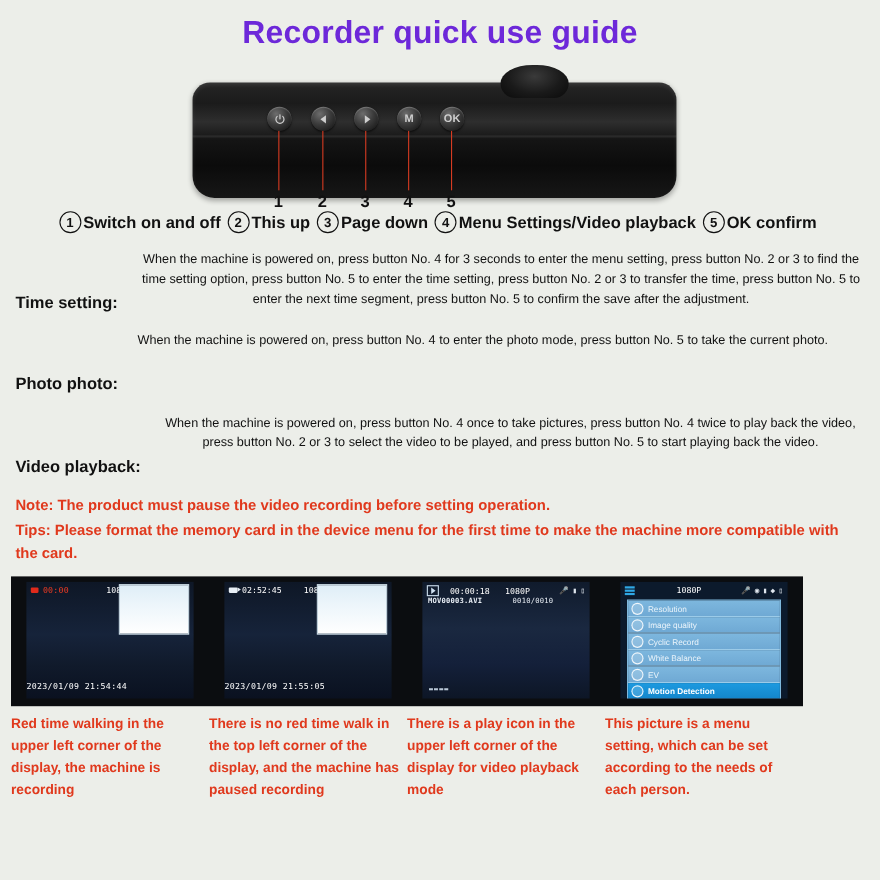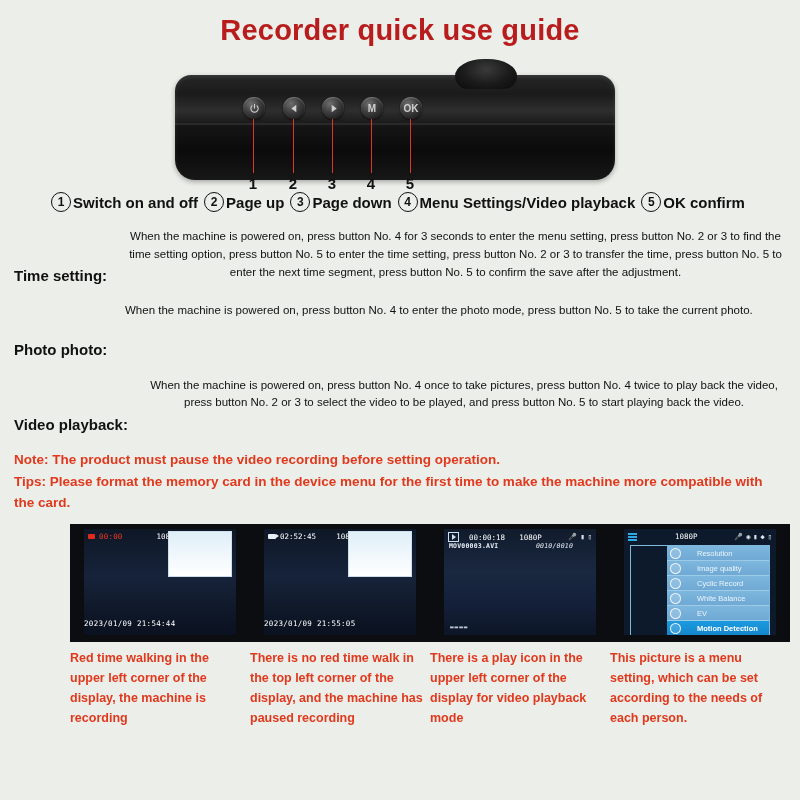--- a/index.html
+++ b/index.html
@@ -16,21 +16,21 @@
     position: relative;
   }
 
   
   .title {
     text-align: center;
     font-size: 29px;
     font-weight: bold;
     letter-spacing: 0.2px;
     padding-top: 14px;
-    color: #b91c1c;
+    color: #6d28d9;
   }
 
   
   .device-area {
     position: relative;
     height: 135px;
     margin-top: 6px;
   }
   .device-body {
     position: absolute;
@@ -145,21 +145,21 @@
     color: #e0391d;
     font-size: 13.5px;
     font-weight: bold;
     line-height: 1.62;
     margin-top: -2px;
   }
 
   
   .screens {
     display: flex;
-    justify-content: flex-end;
+    justify-content: flex-start;
     padding: 0 10px;
     margin-top: 10px;
   }
   .screen-col { width: 180px; }
   .photo {
     position: relative;
     width: 180px;
     height: 118px;
     background: #0b0d10;
     overflow: hidden;
@@ -205,22 +205,22 @@
     right: 4px; top: 2px;
     width: 62px; height: 44px;
     background: linear-gradient(180deg,#dfeef7 0%,#eef6fb 45%,#ffffff 100%);
     border: 1px solid #cfdfe9;
   }
   .osd-file {
     position: absolute; left: 5px; top: 13px;
     font-size: 6.5px; color: #e8eef5; letter-spacing: 0.2px; font-weight: bold;
   }
   .osd-count {
-    position: absolute; left: 92px; top: 13px;
-    font-size: 6.5px; color: #e8eef5; letter-spacing: 0.2px; font-style: italic;
+    position: absolute; left: 82px; top: 13px;
+    font-size: 6.5px; color: #e8eef5; letter-spacing: 0.2px;
   }
   .osd-stamp {
     position: absolute; left: 0; bottom: 7px;
     font-size: 7.5px; color: #ffffff; letter-spacing: 0.3px; margin-top: 36px;
   }
   .osd-bottomicons {
     position: absolute; left: 6px; bottom: 5px;
     font-size: 6px; color: #b9c7d6; letter-spacing: 1px;
   }
 
@@ -229,29 +229,28 @@
     position: absolute; left: 4px; top: 3px; right: 4px;
     display: flex; align-items: center; font-size: 7px; color: #eaf2f8;
   }
   .burger { display:flex; flex-direction:column; gap:1.5px; flex:none; }
   .burger span { display:block; width: 9px; height: 1.6px; background: #2fa8e6; }
   .menu-list {
     position: absolute; left: 6px; right: 6px; top: 16px;
     border: 1px solid #7fb8dc;
   }
   .menu-item {
-    display: flex; align-items: center; gap: 16px;
+    display: flex; align-items: center; gap: 4px;
     height: 14px;
     padding-left: 3px;
     font-size: 7.5px;
     color: #eaf4fb;
     background: linear-gradient(180deg,#7db7de 0%,#6fa9d4 100%);
     border-bottom: 1px solid #9ccbe8;
     font-family: "Liberation Sans", sans-serif;
-    margin-left: 36px;
   }
   .menu-item.selected {
     background: linear-gradient(180deg,#1c9ae0 0%,#1486cb 100%);
     color: #ffffff;
     font-weight: bold;
     border-bottom: none;
   }
   .mi-icon {
     width: 9px; height: 9px; border-radius: 50%;
     border: 1px solid rgba(255,255,255,0.85);
@@ -310,21 +309,21 @@
   <div class="callout-num" style="left:403px; top:122px;">5</div>
 </div>
 
 <div class="legend">
   <div class="legend-item">
     <span class="circ">1</span>
     <span>Switch on and off</span>
   </div>
   <div class="legend-item">
     <span class="circ">2</span>
-    <span>Page up</span>
+    <span>This up</span>
   </div>
   <div class="legend-item">
     <span class="circ">3</span>
     <span>Page down</span>
   </div>
   <div class="legend-item">
     <span class="circ">4</span>
     <span>Menu Settings/Video playback</span>
   </div>
   <div class="legend-item">

